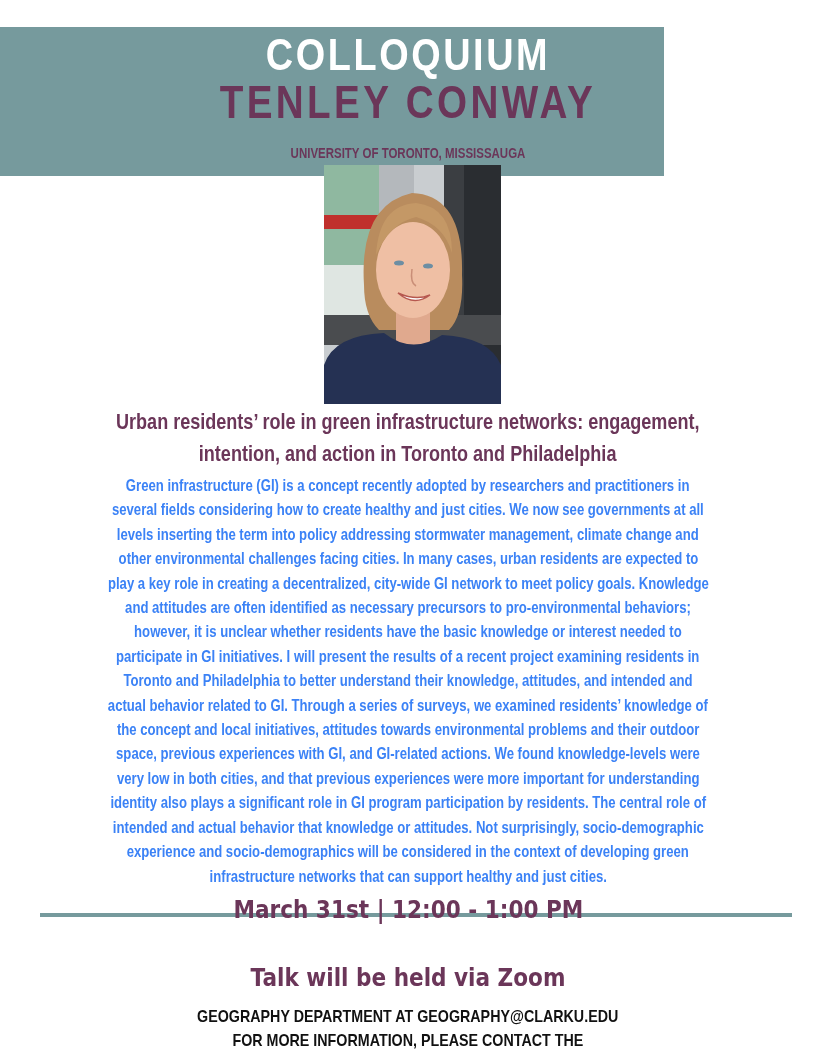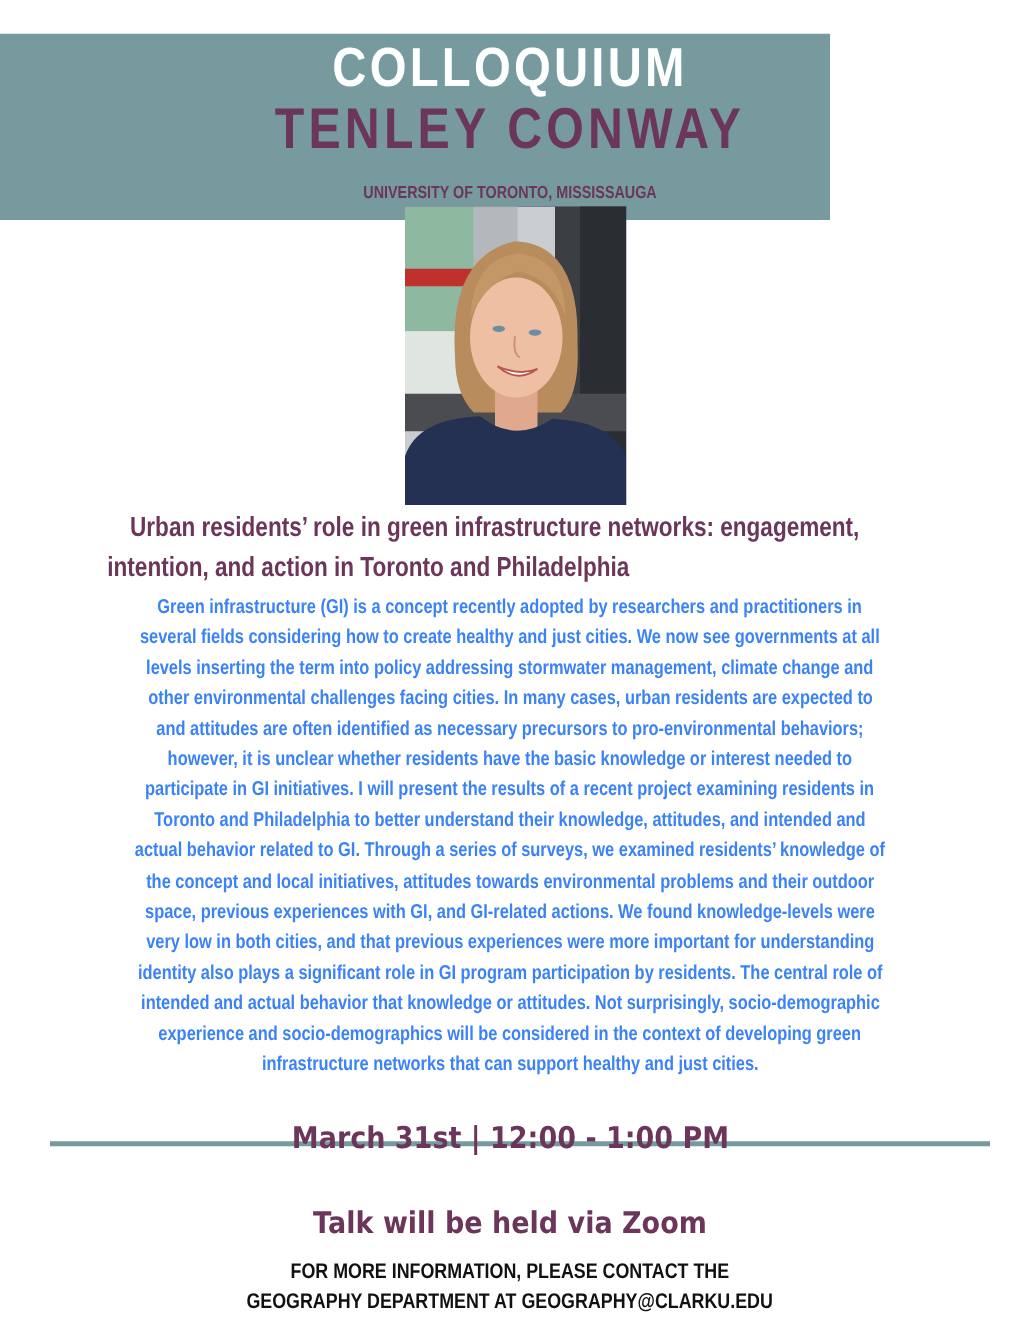--- a/index.html
+++ b/index.html
@@ -31,21 +31,21 @@
   }
 
   .photo {
     position: absolute; left: 324px; top: 165px; width: 177px; height: 239px;
     overflow: hidden; background: #2c3450;
   }
   .photo svg { display: block; width: 100%; height: 100%; }
 
   .talk-title {
     position: absolute; left: 40px; width: 736px; top: 406px;
-    text-align: left; color: #6b3659; font-weight: bold;
+    text-align: center; color: #6b3659; font-weight: bold;
     font-size: 22px; line-height: 32px;
   }
   .talk-title span { display: inline-block; transform: scaleX(0.82); transform-origin: center; white-space: nowrap; }
 
   .abstract {
     position: absolute; left: 30px; width: 756px; top: 474px;
     color: #3b82f6; font-weight: bold; font-size: 16px; line-height: 24.4px;
     text-align: center;
   }
   .abstract .line { display: block; white-space: nowrap; }
@@ -116,20 +116,21 @@
 <div class="talk-title">
   <div><span>Urban residents’ role in green infrastructure networks: engagement,</span></div>
   <div><span>intention, and action in Toronto and Philadelphia</span></div>
 </div>
 
 <div class="abstract">
   <div class="line"><span>Green infrastructure (GI) is a concept recently adopted by researchers and practitioners in</span></div>
   <div class="line"><span>several fields considering how to create healthy and just cities. We now see governments at all</span></div>
   <div class="line"><span>levels inserting the term into policy addressing stormwater management, climate change and</span></div>
   <div class="line"><span>other environmental challenges facing cities. In many cases, urban residents are expected to</span></div>
+  <div class="line"><span>play a key role in creating a decentralized, city-wide GI network to meet policy goals. Knowledge</span></div>
   <div class="line"><span>and attitudes are often identified as necessary precursors to pro-environmental behaviors;</span></div>
   <div class="line"><span>however, it is unclear whether residents have the basic knowledge or interest needed to</span></div>
   <div class="line"><span>participate in GI initiatives. I will present the results of a recent project examining residents in</span></div>
   <div class="line"><span>Toronto and Philadelphia to better understand their knowledge, attitudes, and intended and</span></div>
   <div class="line"><span>actual behavior related to GI. Through a series of surveys, we examined residents’ knowledge of</span></div>
   <div class="line"><span>the concept and local initiatives, attitudes towards environmental problems and their outdoor</span></div>
   <div class="line"><span>space, previous experiences with GI, and GI-related actions. We found knowledge-levels were</span></div>
   <div class="line"><span>very low in both cities, and that previous experiences were more important for understanding</span></div>
   <div class="line"><span>identity also plays a significant role in GI program participation by residents. The central role of</span></div>
   <div class="line"><span>intended and actual behavior that knowledge or attitudes. Not surprisingly, socio-demographic</span></div>
@@ -140,15 +141,15 @@
 <div class="divider"></div>
 
 <div class="event-date">
   <span>March 31st | 12:00 - 1:00 PM</span>
 </div>
 <div class="event-venue">
   <span>Talk will be held via Zoom</span>
 </div>
 
 <div class="contact">
+  <div class="line"><span>GEOGRAPHY DEPARTMENT AT GEOGRAPHY@CLARKU.EDU</span></div>
   <div class="line"><span>FOR MORE INFORMATION, PLEASE CONTACT THE</span></div>
-  <div class="line"><span>GEOGRAPHY DEPARTMENT AT GEOGRAPHY@CLARKU.EDU</span></div>
 </div>
 
 </body></html>

